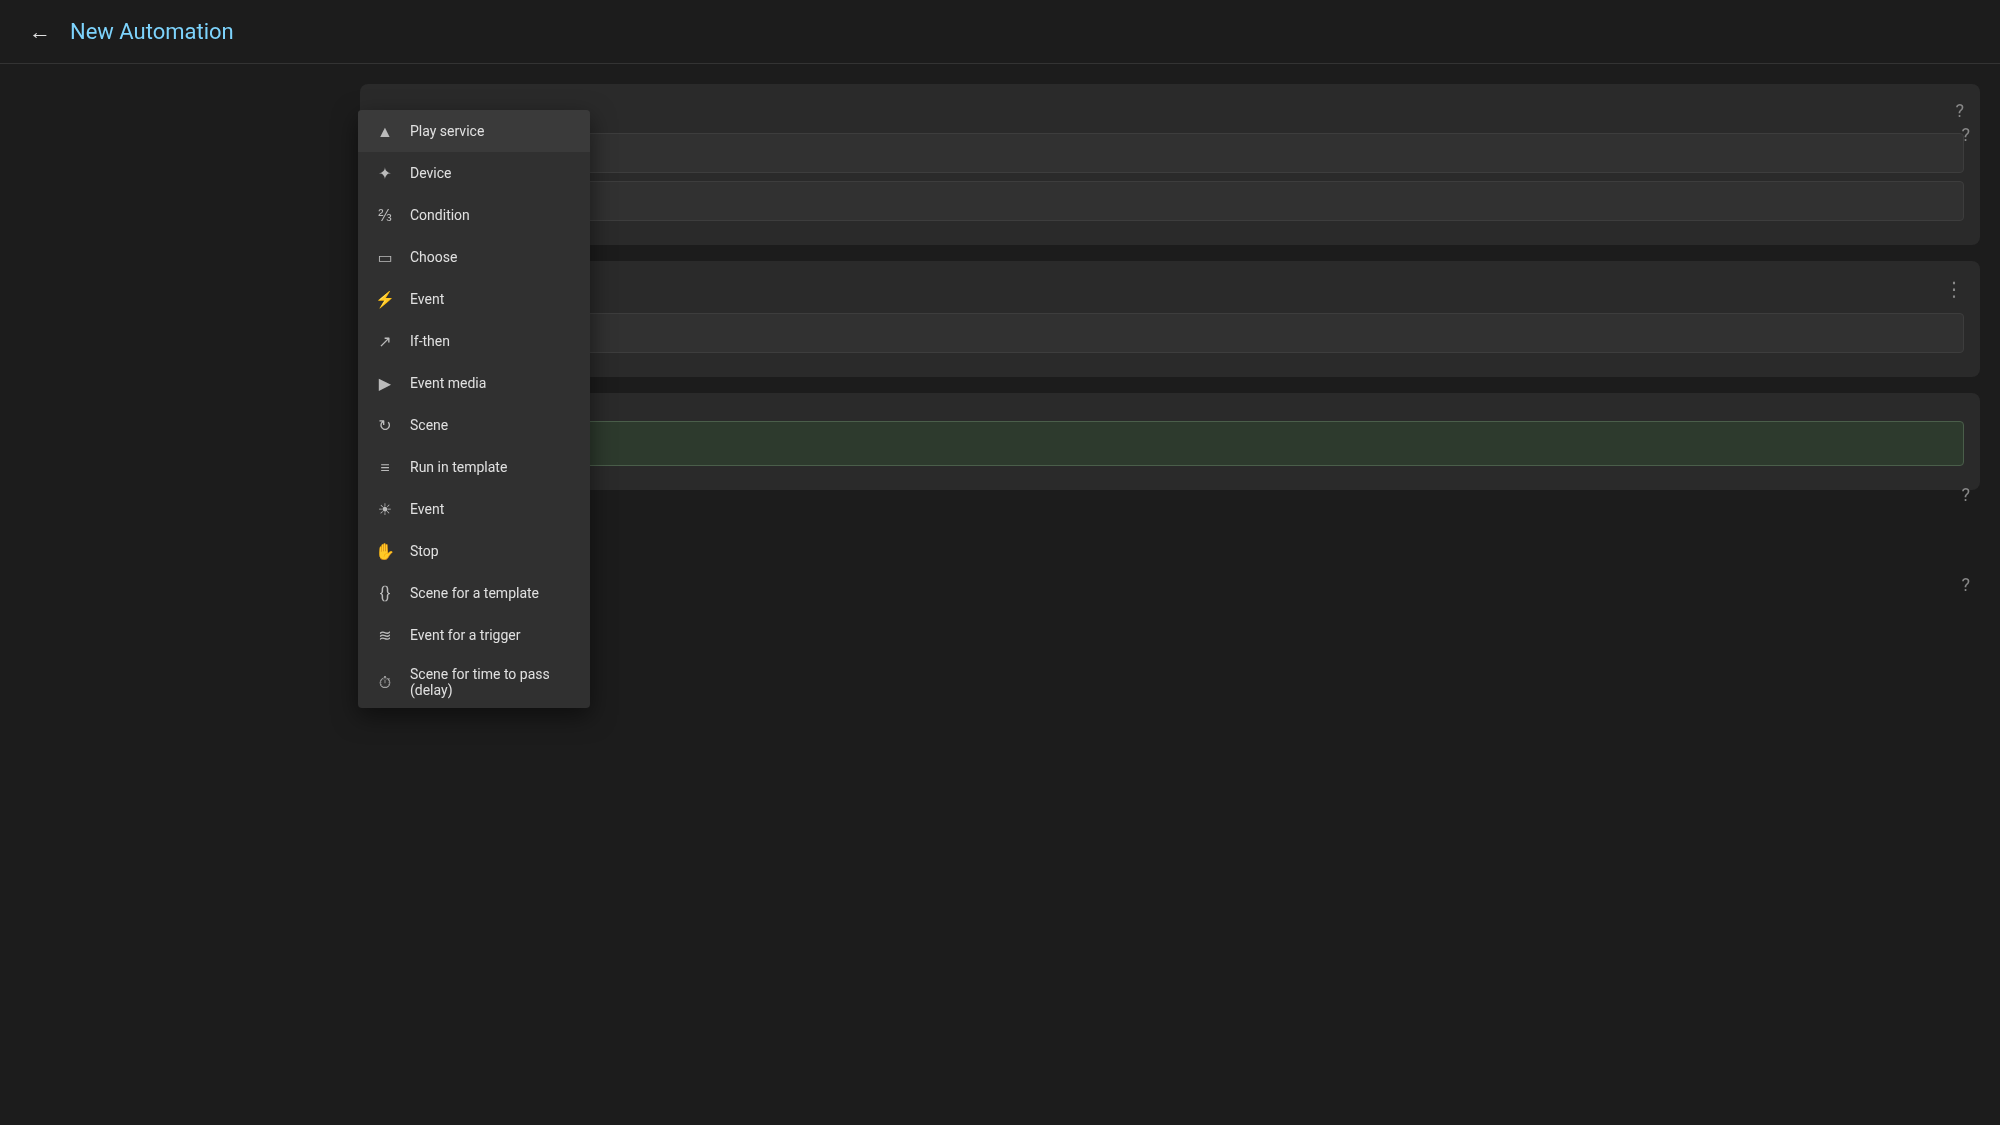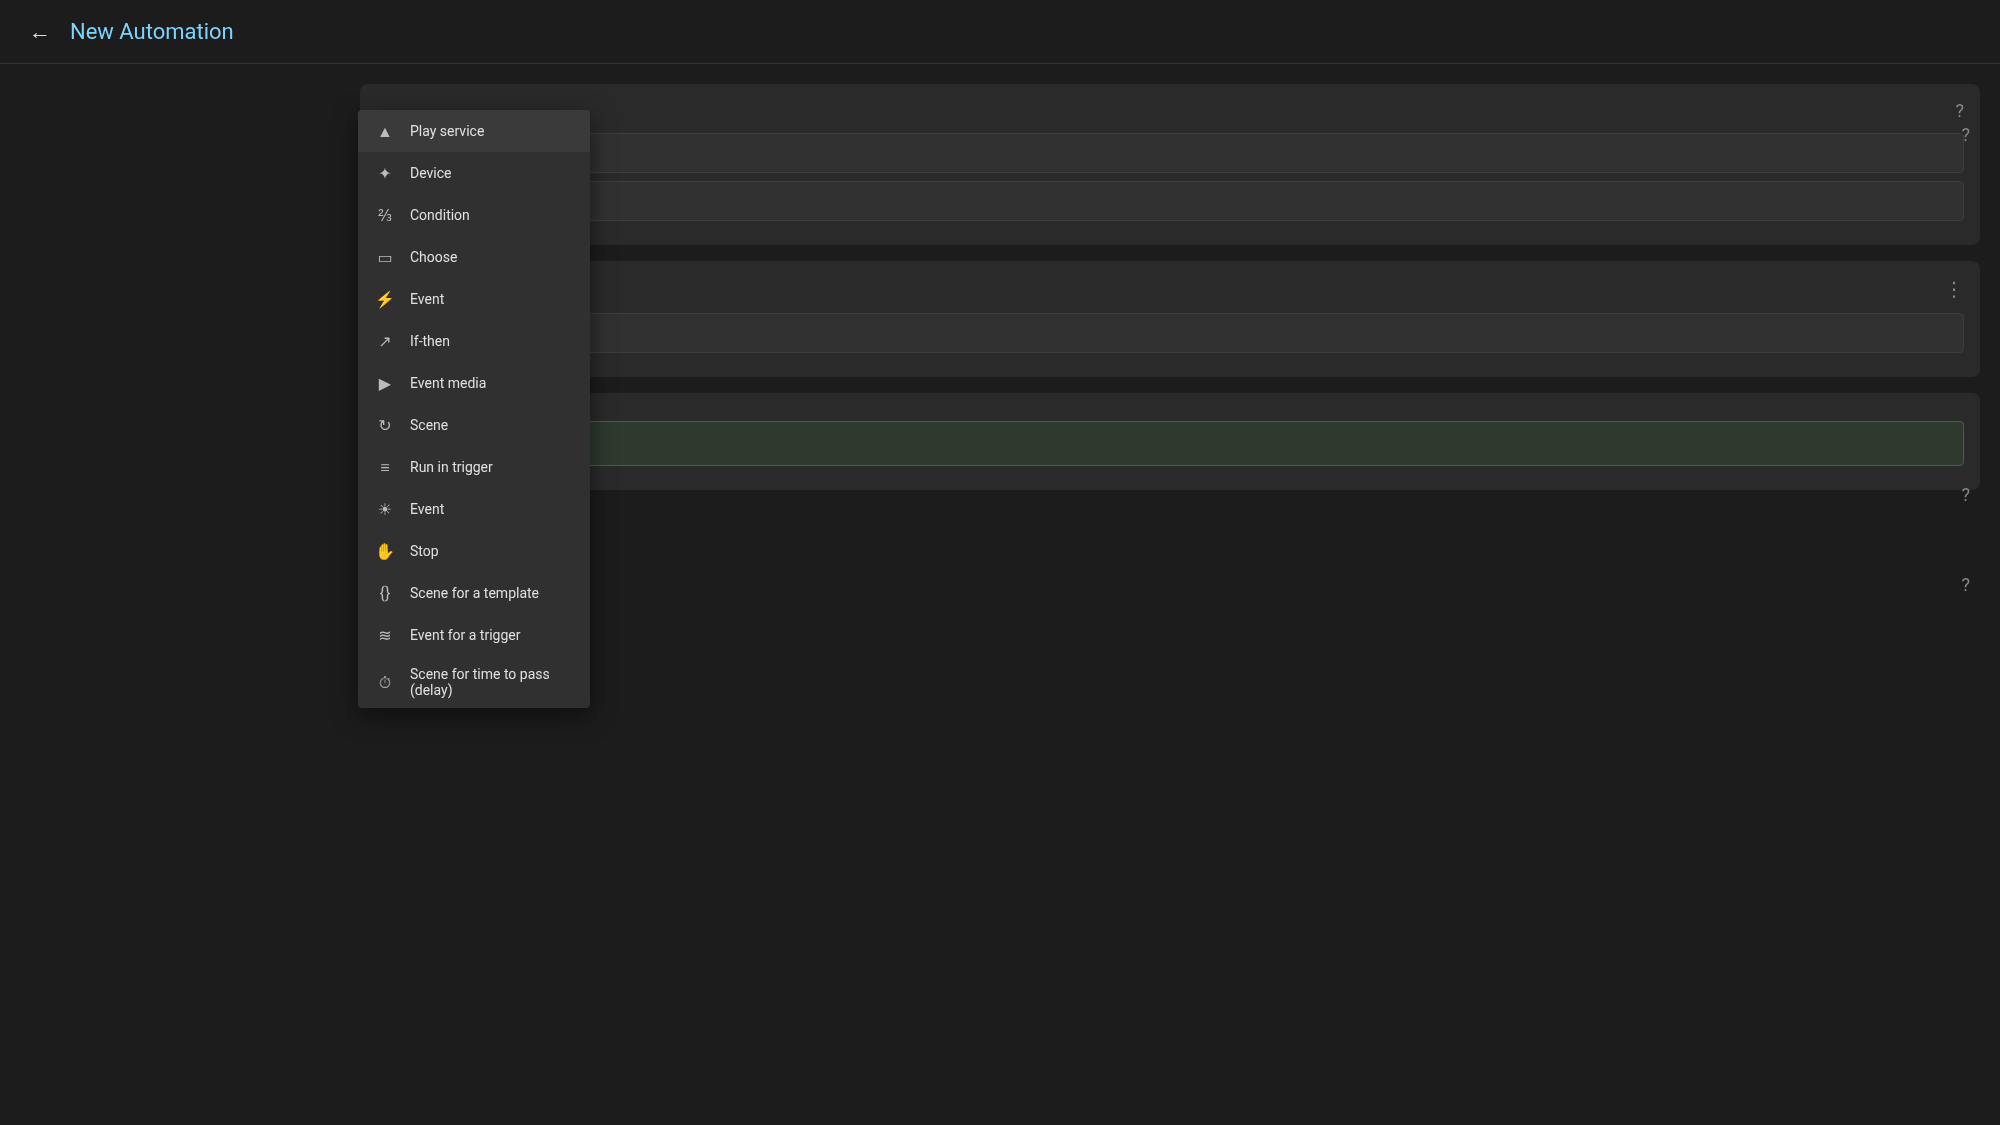--- a/index.html
+++ b/index.html
@@ -236,21 +236,21 @@
       <div class="dropdown-item">
         <span class="dropdown-item-icon">▶</span>
         <span class="dropdown-item-label">Event media</span>
       </div>
       <div class="dropdown-item">
         <span class="dropdown-item-icon">↻</span>
         <span class="dropdown-item-label">Scene</span>
       </div>
       <div class="dropdown-item">
         <span class="dropdown-item-icon">≡</span>
-        <span class="dropdown-item-label">Run in trigger</span>
+        <span class="dropdown-item-label">Run in template</span>
       </div>
       <div class="dropdown-item">
         <span class="dropdown-item-icon">☀</span>
         <span class="dropdown-item-label">Event</span>
       </div>
       <div class="dropdown-item">
         <span class="dropdown-item-icon">✋</span>
         <span class="dropdown-item-label">Stop</span>
       </div>
       <div class="dropdown-item">

